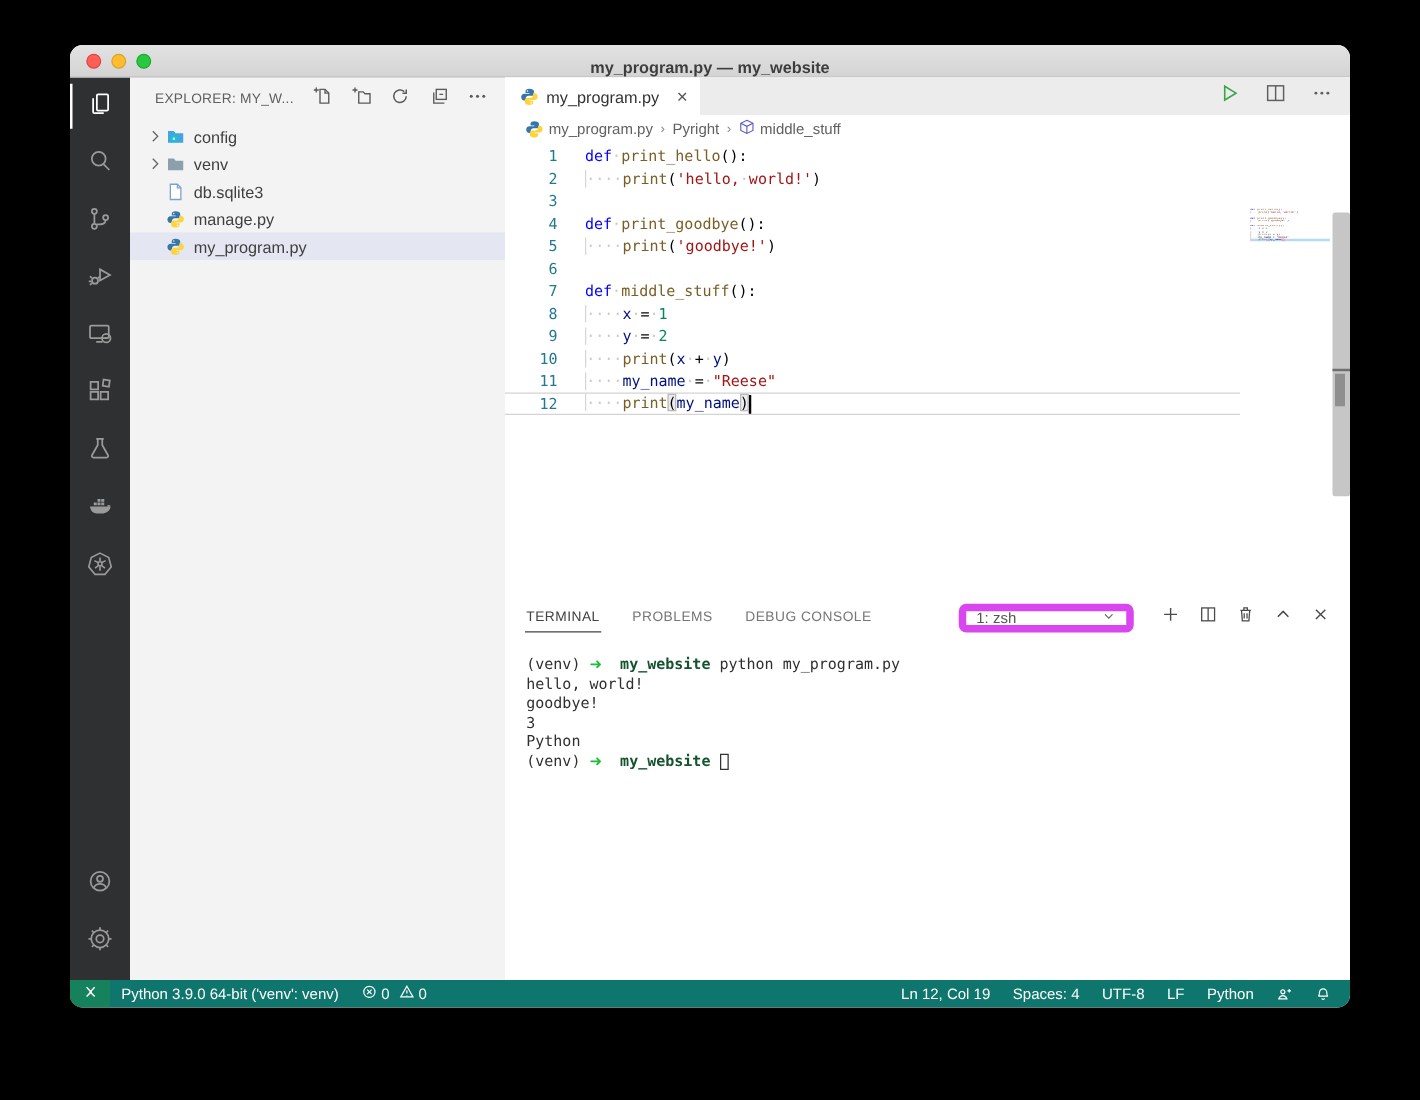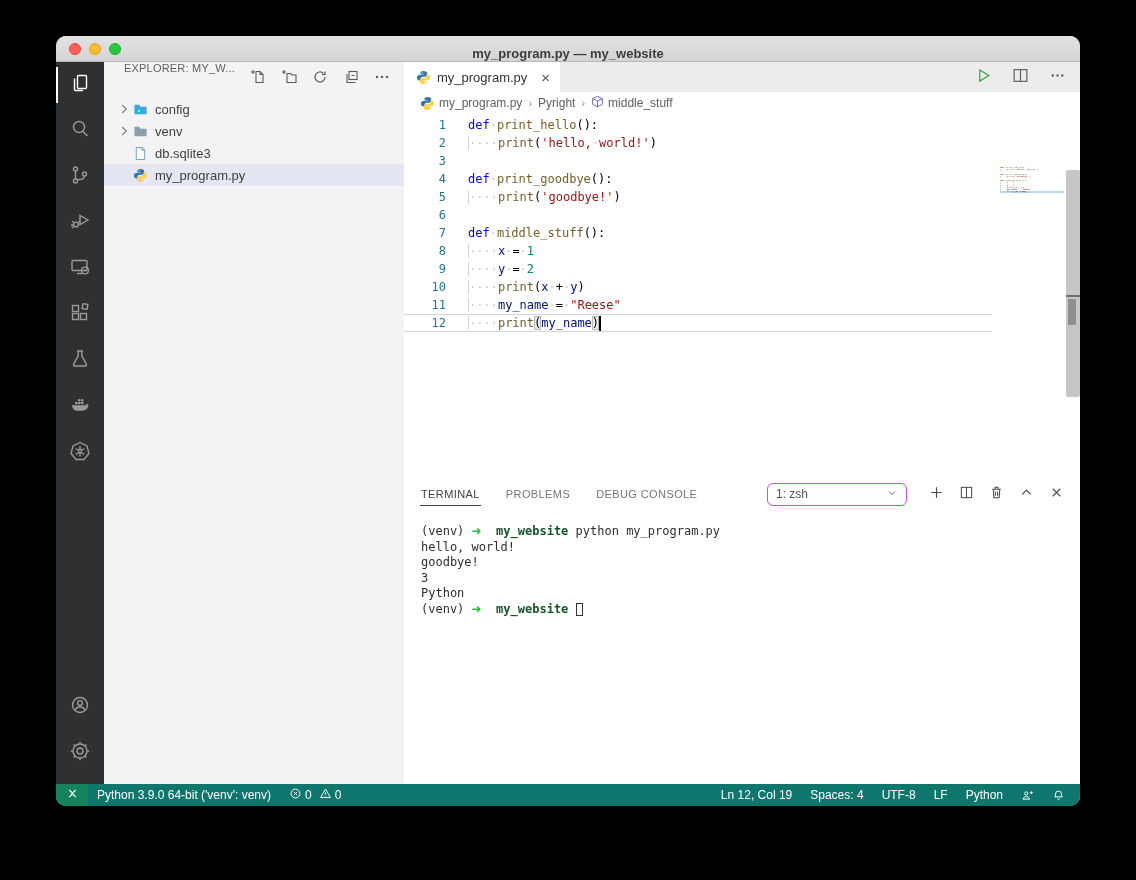--- a/index.html
+++ b/index.html
@@ -25,21 +25,21 @@
   
   .activitybar { width:48px; flex:0 0 48px; background:#2f3032; display:flex; flex-direction:column; align-items:center; }
   .act { width:48px; height:46px; display:flex; align-items:center; justify-content:center; color:#9a9a9a; position:relative; cursor:pointer; }
   .act svg { width:24px; height:24px; }
   .act.active { color:#ffffff; }
   .act.active::before { content:""; position:absolute; left:0; top:5px; bottom:5px; width:2px; background:#fff; }
   .act-spacer { flex:1; }
 
   
   .sidebar { width:300px; flex:0 0 300px; background:#f3f3f3; display:flex; flex-direction:column; }
-  .sb-header { height:34px; display:flex; padding:0 14px 0 20px; }
+  .sb-header { height:34px; display:flex; align-items:center; padding:0 14px 0 20px; }
   .sb-title { font-size:11px; color:#5f5f5f; letter-spacing:.2px; flex:1; white-space:nowrap; }
   .sb-actions { display:flex; gap:15px; align-items:center; color:#5a5a5a; }
   .sb-actions svg { width:16px; height:16px; cursor:pointer; }
   .tree { padding-top:2px; }
   .trow { height:22px; display:flex; align-items:center; padding-left:12px; font-size:13px; color:#3f3f3f; cursor:pointer; }
   .trow.selected { background:#e4e6f1; }
   .tchev { width:16px; height:16px; flex:0 0 16px; display:flex; align-items:center; justify-content:center; color:#646465; }
   .ticon { width:17px; height:16px; flex:0 0 17px; margin-right:6px; display:flex; align-items:center; justify-content:center; }
   .ticon svg { width:15px; height:15px; }
 
@@ -84,21 +84,21 @@
   .scroll-strip { position:absolute; top:56px; right:0; width:14px; height:227px; background:#c6c6c6; border-radius:2px; }
   .scroll-sep { position:absolute; top:125px; left:0; right:0; height:2px; background:#6f6f6f; }
   .scroll-thumb { position:absolute; top:129px; left:2px; width:8px; height:26px; background:#8f8f8f; }
 
   
   .panel { flex:1; background:#fff; display:flex; flex-direction:column; min-height:0; }
   .panel-header { height:32px; flex:0 0 32px; display:flex; align-items:center; padding:0 16px; }
   .ptabs { display:flex; gap:24px; }
   .ptab { font-size:11px; letter-spacing:.4px; color:#767676; padding:6px 1px 5px; cursor:pointer; }
   .ptab.active { color:#424242; border-bottom:1px solid #424242; }
-  .shell-select { margin-left:auto; margin-right:22px; width:140px; height:23px; border:1px solid #d946ef; border-radius:6px;
+  .shell-select { margin-left:auto; margin-right:22px; width:140px; height:23px; border:6px solid #d946ef; border-radius:6px;
     background:#fff; display:flex; align-items:center; padding:0 8px; font-size:12px; color:#555; cursor:pointer; }
   .shell-select .chev { margin-left:auto; color:#666; }
   .shell-select svg { width:12px; height:12px; }
   .panel-actions { display:flex; gap:15px; align-items:center; color:#4a4a4a; }
   .panel-actions svg { width:15px; height:15px; cursor:pointer; }
   .terminal { padding:14px 0 0 17px; font-family:"DejaVu Sans Mono","Liberation Mono",monospace; font-size:12px; line-height:15.5px; color:#2f2f2f; }
   .t-line { white-space:pre; }
   .t-arrow { color:#1fbd3a; font-family:"DejaVu Sans",sans-serif; font-weight:bold; }
   .t-dir { color:#14532d; font-weight:bold; }
   .t-cursor { display:inline-block; width:7px; height:13px; border:1px solid #333; vertical-align:text-bottom; }
@@ -274,20 +274,30 @@
           </div>
           <div class="trow">
             <span class="tchev"></span>
             <span class="ticon">
               <svg viewBox="0 0 16 16" fill="#fff" stroke="#7aa3c9" stroke-width="1.1">
                 <path d="M3.5 1.5h6l3 3v10h-9z"></path>
                 <path d="M9.5 1.5v3h3" fill="none"></path>
               </svg>
             </span>
             <span>db.sqlite3</span>
+          </div>
+          <div class="trow">
+            <span class="tchev"></span>
+            <span class="ticon">
+              <svg viewBox="0 0 16 16">
+                <path fill="#3776ab" d="M7.9 1c-2.1 0-3.2.9-3.2 2.1v1.6h3.3v.7H3.6C2.1 5.4 1 6.5 1 8.2c0 1.7 1.1 2.9 2.6 2.9h1.3V9.4c0-1.3 1.1-2.3 2.4-2.3h2.6c1.1 0 2-.9 2-2V3.1C11.9 1.9 10.4 1 7.9 1zM6.4 2.3c.4 0 .7.3.7.7s-.3.7-.7.7-.7-.3-.7-.7.3-.7.7-.7z"></path>
+                <path fill="#ffd43b" d="M8.1 15c2.1 0 3.2-.9 3.2-2.1v-1.6H8v-.7h4.4c1.5 0 2.6-1.1 2.6-2.8 0-1.7-1.1-2.9-2.6-2.9h-1.3v1.7c0 1.3-1.1 2.3-2.4 2.3H6.1c-1.1 0-2 .9-2 2v2C4.1 14.1 5.6 15 8.1 15zm1.5-1.3c-.4 0-.7-.3-.7-.7s.3-.7.7-.7.7.3.7.7-.3.7-.7.7z"></path>
+              </svg>
+            </span>
+            <span>manage.py</span>
           </div>
           <div class="trow selected">
             <span class="tchev"></span>
             <span class="ticon">
               <svg viewBox="0 0 16 16">
                 <path fill="#3776ab" d="M7.9 1c-2.1 0-3.2.9-3.2 2.1v1.6h3.3v.7H3.6C2.1 5.4 1 6.5 1 8.2c0 1.7 1.1 2.9 2.6 2.9h1.3V9.4c0-1.3 1.1-2.3 2.4-2.3h2.6c1.1 0 2-.9 2-2V3.1C11.9 1.9 10.4 1 7.9 1zM6.4 2.3c.4 0 .7.3.7.7s-.3.7-.7.7-.7-.3-.7-.7.3-.7.7-.7z"></path>
                 <path fill="#ffd43b" d="M8.1 15c2.1 0 3.2-.9 3.2-2.1v-1.6H8v-.7h4.4c1.5 0 2.6-1.1 2.6-2.8 0-1.7-1.1-2.9-2.6-2.9h-1.3v1.7c0 1.3-1.1 2.3-2.4 2.3H6.1c-1.1 0-2 .9-2 2v2C4.1 14.1 5.6 15 8.1 15zm1.5-1.3c-.4 0-.7-.3-.7-.7s.3-.7.7-.7.7.3.7.7-.3.7-.7.7z"></path>
               </svg>
             </span>
             <span>my_program.py</span>

